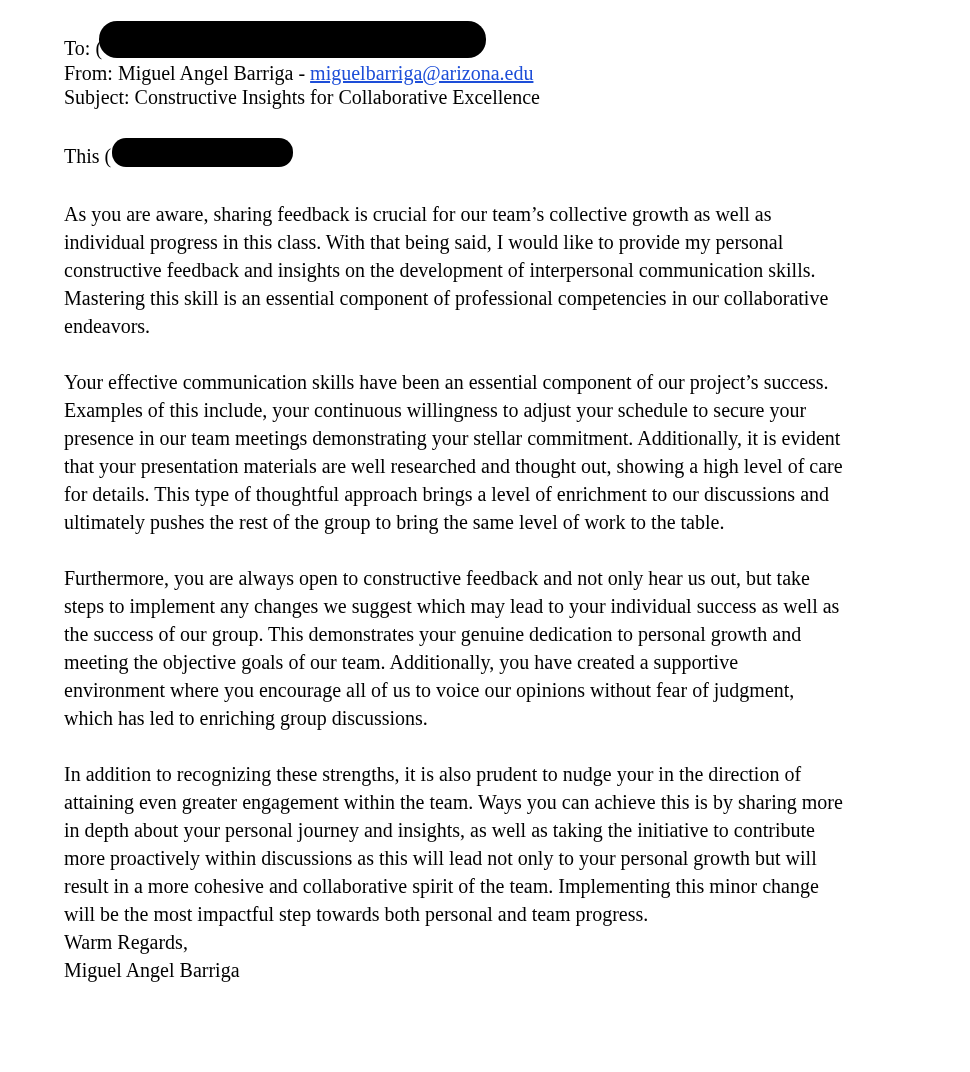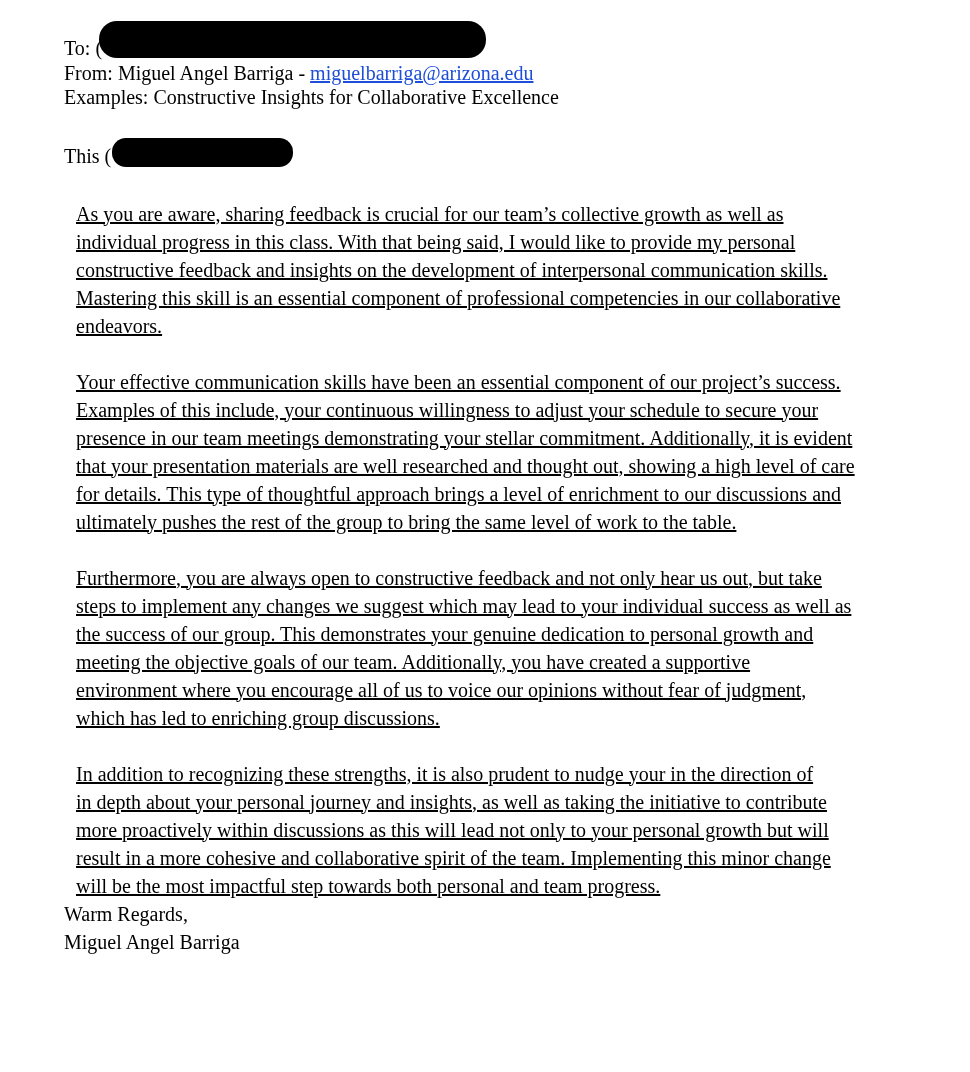--- a/index.html
+++ b/index.html
@@ -17,21 +17,21 @@
     position: absolute;
     left: 64px;
     top: 0;
     width: 848px;
     font-size: 20px;
     line-height: 28px;
   }
   .hdr { margin-top: 36px; line-height: 24.5px; }
   .line { white-space: nowrap; }
   .greeting { margin-top: 32px; white-space: nowrap; }
-  .para { margin: 28px 0 0 12px; padding: 0; text-decoration: underline; }
+  .para { margin: 28px 0 0 0; padding: 0; }
   .para.first { margin-top: 30px; }
   .ln { display: block; white-space: nowrap; }
   .sig { }
   a.email-link { color: #1d4ed8; text-decoration: underline; cursor: pointer; }
   .redaction { position: absolute; background: #000000; }
   .red-to   { left: 99px;  top: 21px;  width: 387px; height: 37px; border-radius: 18px; }
   .red-dear { left: 112px; top: 138px; width: 181px; height: 29px; border-radius: 14px; }
 </style>
 </head>
 <body>
@@ -45,21 +45,21 @@
         <span>To:</span>
         <span>(</span>
       </div>
       <div class="line">
         <span>From:</span>
         <span>Miguel Angel Barriga</span>
         <span>-</span>
         <a class="email-link">miguelbarriga@arizona.edu</a>
       </div>
       <div class="line">
-        <span>Examples:</span>
+        <span>Subject:</span>
         <span>Constructive Insights for Collaborative Excellence</span>
       </div>
     </div>
 
     <div class="greeting">
       <span>This</span>
       <span>(</span>
     </div>
 
     <p class="para first">
@@ -83,20 +83,21 @@
       <span class="ln">Furthermore, you are always open to constructive feedback and not only hear us out, but take</span>
       <span class="ln">steps to implement any changes we suggest which may lead to your individual success as well as</span>
       <span class="ln">the success of our group. This demonstrates your genuine dedication to personal growth and</span>
       <span class="ln">meeting the objective goals of our team. Additionally, you have created a supportive</span>
       <span class="ln">environment where you encourage all of us to voice our opinions without fear of judgment,</span>
       <span class="ln">which has led to enriching group discussions.</span>
     </p>
 
     <p class="para">
       <span class="ln">In addition to recognizing these strengths, it is also prudent to nudge your in the direction of</span>
+      <span class="ln">attaining even greater engagement within the team. Ways you can achieve this is by sharing more</span>
       <span class="ln">in depth about your personal journey and insights, as well as taking the initiative to contribute</span>
       <span class="ln">more proactively within discussions as this will lead not only to your personal growth but will</span>
       <span class="ln">result in a more cohesive and collaborative spirit of the team. Implementing this minor change</span>
       <span class="ln">will be the most impactful step towards both personal and team progress.</span>
     </p>
 
     <div class="sig">
       <div class="line">Warm Regards,</div>
       <div class="line">Miguel Angel Barriga</div>
     </div>

